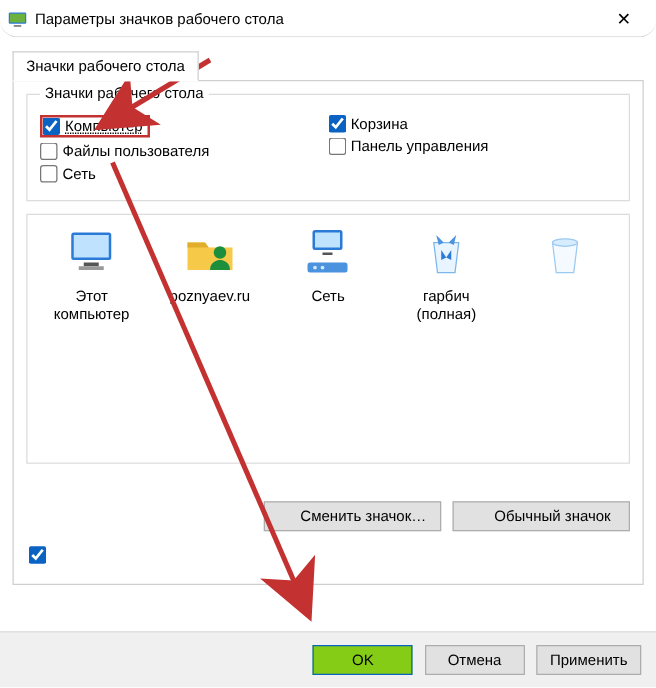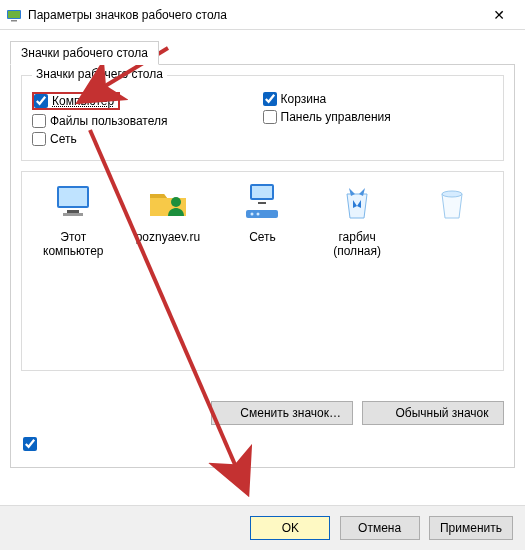--- a/index.html
+++ b/index.html
@@ -12,20 +12,21 @@
     height: 550px;
     overflow: hidden;
     position: relative;
   }
   .titlebar {
     display: flex;
     align-items: center;
     height: 30px;
     padding: 0 6px;
     border-bottom: 1px solid #dcdcdc;
+    border-radius: 14px;
   }
   .titlebar .title-icon { width: 16px; height: 16px; margin-right: 6px; }
   .titlebar .title { flex: 1; font-size: 12px; }
   .titlebar .close { width: 40px; text-align: center; font-size: 14px; line-height: 30px; }
   .client {
     padding: 10px 10px 0 10px;
   }
   .tab-head {
     display: inline-block;
     padding: 4px 10px;
@@ -89,21 +90,21 @@
   .allow input { width: 14px; height: 14px; margin: 0 4px 0 0; accent-color: #0a63c2; }
   .footer {
     position: absolute;
     left: 0; right: 0; bottom: 0;
     border-top: 1px solid #dcdcdc;
     padding: 10px 12px;
     text-align: right;
     background: #f0f0f0;
   }
   .footer-btn { min-width: 80px; background: #e1e1e1; }
-  .footer-btn.primary { border: 1px solid #0a63c2; background: #fef9c3; }
+  .footer-btn.primary { border: 1px solid #0a63c2; background: #84cc16; }
   
   .arrows { position: absolute; left: 0; top: 0; width: 525px; height: 550px; pointer-events: none; }
 </style>
 </head>
 <body>
 
 <div class="titlebar">
   <span class="title-icon">
     <svg viewBox="0 0 16 16">
         <rect x="1" y="3" width="14" height="9" rx="1" fill="#2b7bd6"></rect>

